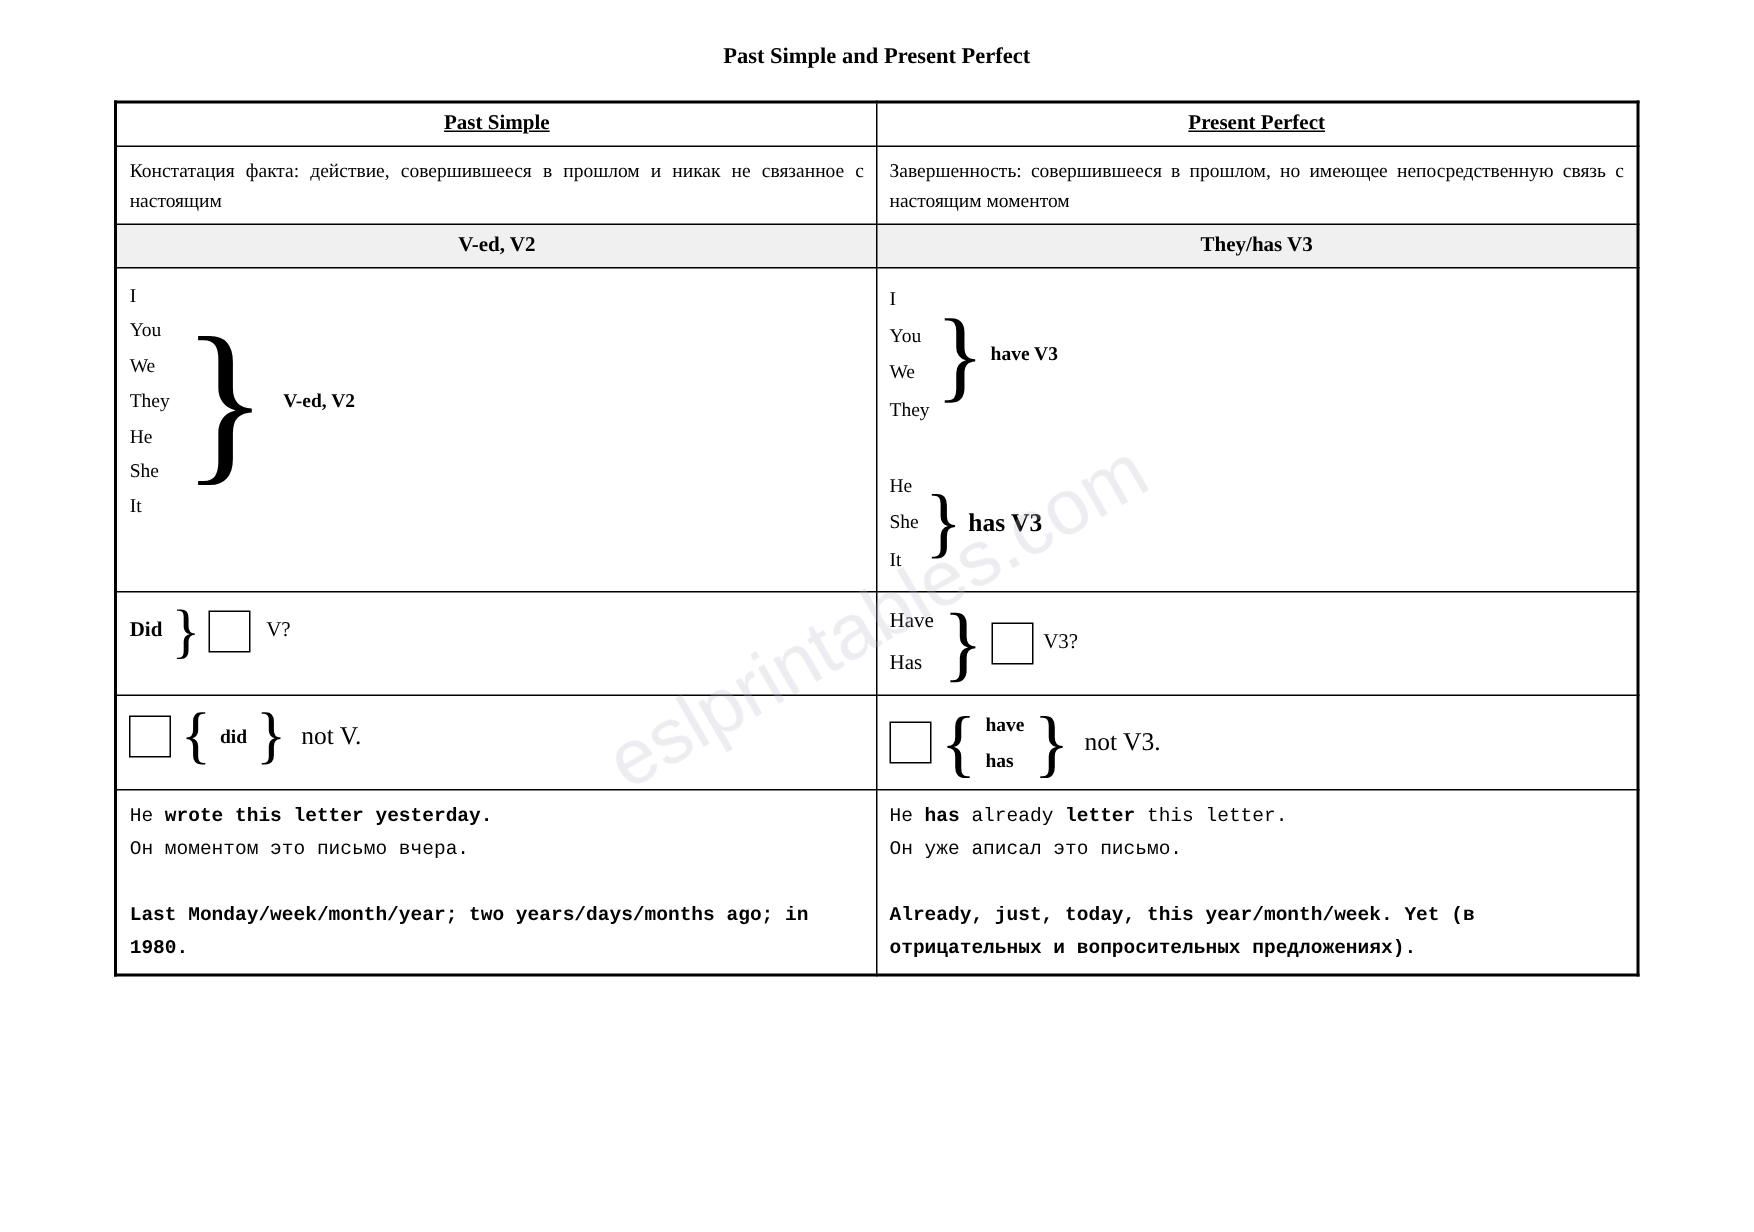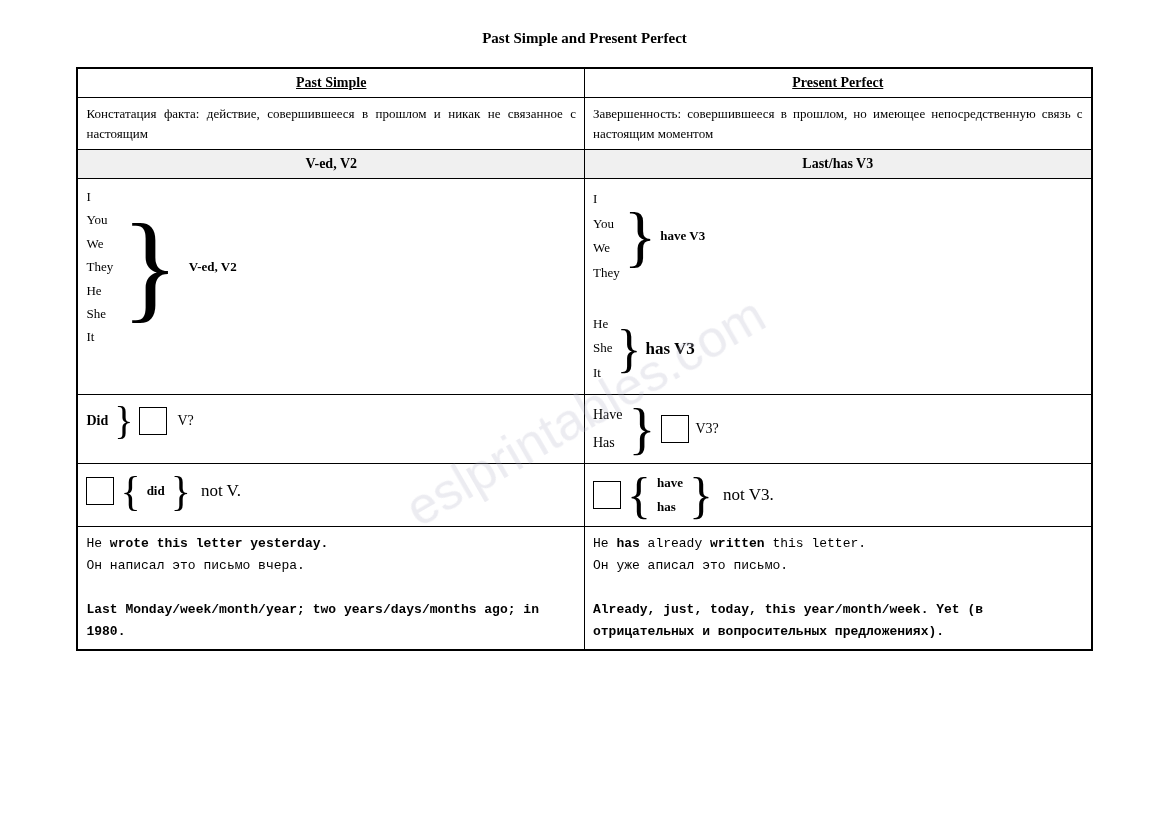--- a/index.html
+++ b/index.html
@@ -214,21 +214,21 @@
       <td class="col-header">Present Perfect</td>
     </tr>
 
     <tr>
       <td class="description-cell">Констатация факта: действие, совершившееся в прошлом и никак не связанное с настоящим</td>
       <td class="description-cell">Завершенность: совершившееся в прошлом, но имеющее непосредственную связь с настоящим моментом</td>
     </tr>
 
     <tr>
       <td class="formula-header">V-ed, V2</td>
-      <td class="formula-header">Last/has V3</td>
+      <td class="formula-header">They/has V3</td>
     </tr>
 
     <tr>
 
       <td class="pronoun-cell">
         <div class="pronoun-block">
           <div class="pronoun-list">
             <span>I</span>
             <span>You</span>
             <span>We</span>
@@ -327,29 +327,29 @@
           <span class="not-v">not V3.</span>
         </div>
       </td>
     </tr>
 
     <tr>
       <td class="example-cell">
         <div>
           He <strong>wrote this letter yesterday.</strong>
         </div>
-        <div>Он написал это письмо вчера.</div>
+        <div>Он моментом это письмо вчера.</div>
         <br>
         <div>
           <strong>Last Monday/week/month/year; two years/days/months ago; in 1980.</strong>
         </div>
       </td>
       <td class="example-cell">
         <div>
-          He <strong>has</strong> already <strong>written</strong> this letter.
+          He <strong>has</strong> already <strong>letter</strong> this letter.
         </div>
         <div>Он уже aписал это письмо.</div>
         <br>
         <div>
           <strong>Already, just, today, this year/month/week. Yet (в отрицательных и вопросительных предложениях).</strong>
         </div>
       </td>
     </tr>
   </tbody>
 </table>

